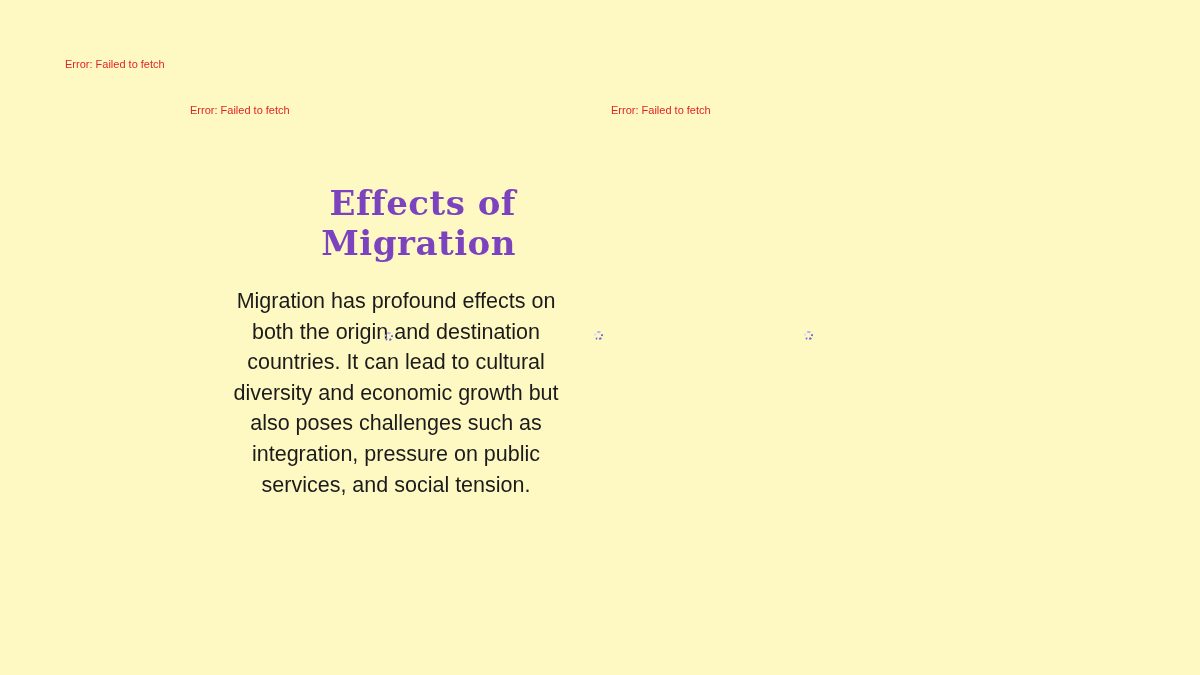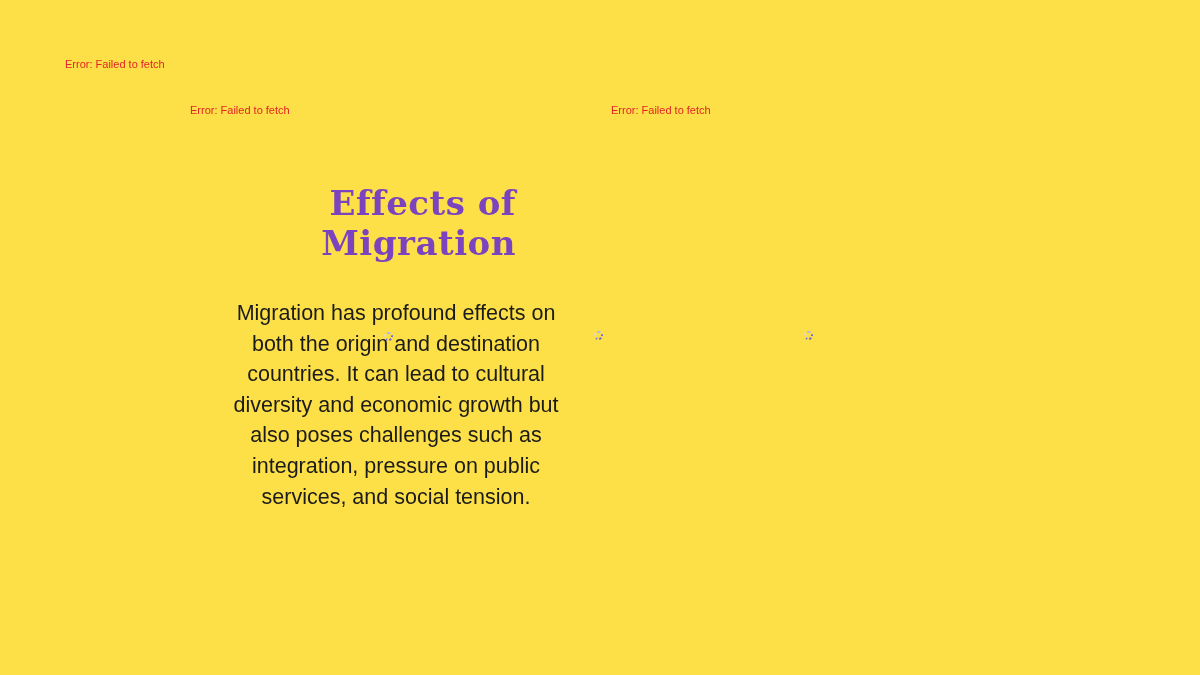--- a/index.html
+++ b/index.html
@@ -7,21 +7,21 @@
     width: 1200px;
     height: 675px;
     background: #ffffff;
     overflow: hidden;
     font-family: "Liberation Sans", sans-serif;
     position: relative;
   }
   .canvas {
     position: absolute;
     inset: 0;
-    background: #fde047;
+    background: #fef9c3;
   }
   .error-text {
     position: absolute;
     color: #e02424;
     font-size: 11px;
     line-height: 13px;
     font-family: "Liberation Sans", sans-serif;
     white-space: nowrap;
   }
   .error-1 { left: 65px;  top: 58px; }
@@ -46,21 +46,20 @@
     position: absolute;
     left: 228px;
     top: 286px;
     width: 336px;
     text-align: center;
     font-family: "Liberation Sans", sans-serif;
     font-size: 21.5px;
     line-height: 30.6px;
     color: #1b1b1b;
     cursor: text;
-    margin-top: 12px;
   }
 
   .spinner {
     position: absolute;
     width: 9px;
     height: 9px;
     border: 2px dotted #6f68da;
     border-top-color: #b9b5ec;
     border-left-color: #d8d6f4;
     border-radius: 50%;

